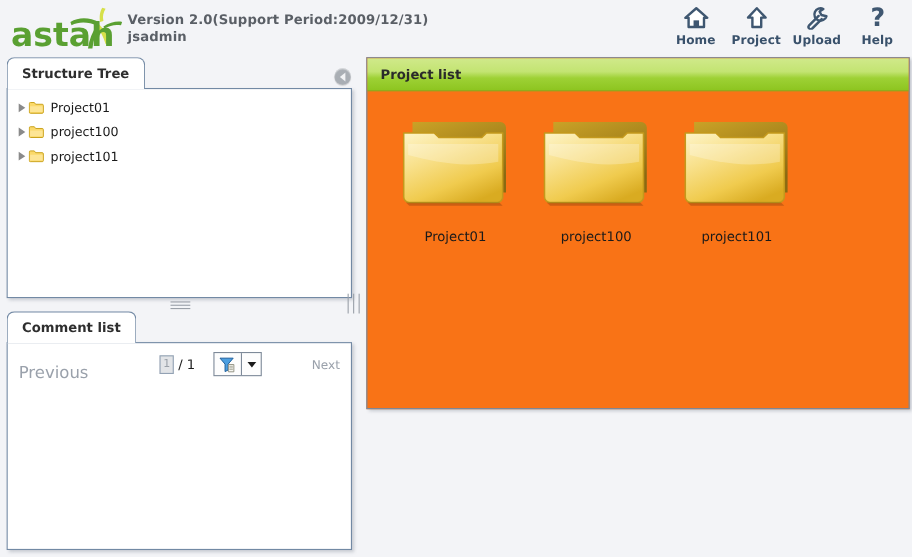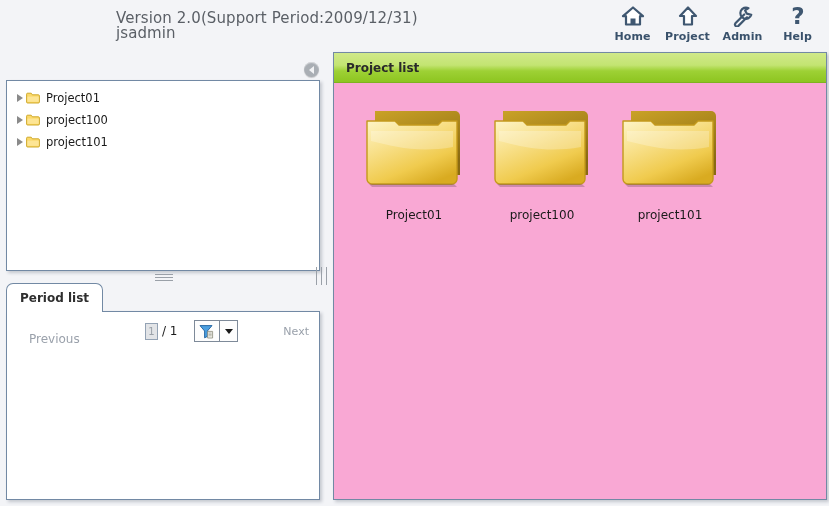--- a/index.html
+++ b/index.html
@@ -15,22 +15,23 @@
   
   #header {
     position: absolute; left: 0; top: 0; width: 829px; height: 50px;
     background: #f3f4f7;
   }
   #logo {
     position: absolute; left: 8px; top: 4px; width: 104px; height: 44px;
   }
   #version-block {
     position: absolute; left: 116px; top: 11px;
-    font-size: 15px; color: #5a5f66; line-height: 15px;
+    font-size: 12px; color: #5a5f66; line-height: 15px;
     white-space: nowrap;
+    font-weight: bold;
   }
   #version-block div { letter-spacing: .1px; }
 
   #toolbar {
     position: absolute; right: 4px; top: 2px; height: 46px;
     display: flex; align-items: flex-start;
   }
   .tool-btn {
     width: 55px; height: 46px;
     display: flex; flex-direction: column; align-items: center; justify-content: flex-start;
@@ -107,21 +108,21 @@
 
   #comment-panel { position: absolute; left: 0; top: 231px; width: 327px; height: 217px; }
   #comment-body {
     position: absolute; left: 6px; top: 28px; width: 314px; height: 189px;
   }
   #pager {
     position: absolute; left: 0; top: 0; width: 314px; height: 38px;
     display: flex; align-items: center;
   }
   .pager-prev {
-    position: absolute; left: 22px; font-size: 12px; color: #9aa1ab; cursor: pointer; margin-top: 16px;
+    position: absolute; left: 10px; font-size: 15px; color: #9aa1ab; cursor: pointer; margin-top: 16px;
   }
   .pager-next {
     position: absolute; right: 12px; font-size: 11px; color: #9aa1ab; cursor: pointer;
   }
   #page-input {
     position: absolute; left: 138px; top: 11px;
     width: 13px; height: 17px;
     border: 1px solid #93a2b4; background: #e2e4e7;
     color: #9aa0a8; font-size: 10px; text-align: center;
     font-family: "DejaVu Sans", "Liberation Sans", sans-serif;
@@ -153,22 +154,22 @@
     position: absolute; left: 314px; top: 52px; width: 14px; height: 448px;
     display: flex; align-items: center; justify-content: center; cursor: col-resize;
   }
   #v-splitter .grip { display: flex; }
   #v-splitter .grip i {
     display: block; width: 1px; height: 18px; background: #9aa0a8; margin: 0 2px;
   }
 
   
   #project-panel {
-    position: absolute; left: 333px; top: 52px; width: 494px; height: 448px;
-    background: #f9a8d4;
+    position: absolute; left: 333px; top: 52px; width: 494px; height: 320px;
+    background: #f97316;
     border: 1px solid #7289a4;
     box-shadow: 2px 2px 3px rgba(90,100,115,.30);
   }
   #project-header {
     height: 30px; width: 100%;
     background: linear-gradient(to bottom, #d0e98a 0%, #c3e472 42%, #9ed135 62%, #8dc520 100%);
     border-bottom: 1px solid #7fb220;
     display: flex; align-items: center;
   }
   #project-header-title {
@@ -186,20 +187,32 @@
     margin-top: 8px; font-size: 12px; color: #1a1a1a; text-align: center;
   }
 </style>
 </head>
 <body>
 
 <div id="app">
 
   <div id="header">
 
+    <div id="logo">
+      <svg width="104" height="44" viewBox="0 0 104 44">
+
+        <path d="M56 16 C64 11, 74 12, 82 16 L80 19 C73 16, 64 15, 57 19 Z" fill="#5aa032"></path>
+        <path d="M86 20 C92 16, 99 15, 103 16 L102 19 C97 18, 92 19, 87 22 Z" fill="#5aa032"></path>
+        <path d="M85 3 C83 6, 82 11, 83 16 L86 15 C85 11, 86 7, 88 4 Z" fill="#d6e04a"></path>
+        <path d="M82 18 C86 22, 90 28, 92 35 L88 36 C86 29, 83 24, 80 21 Z" fill="#d6e04a"></path>
+        <path d="M80 19 C76 25, 73 32, 72 40 L76 40 C77 32, 79 26, 82 21 Z" fill="#5aa032"></path>
+
+        <text x="2" y="38" font-family="DejaVu Sans, sans-serif" font-size="30" font-weight="bold" fill="#5aa032">astah</text>
+      </svg>
+    </div>
 
     <div id="version-block">
       <div>Version 2.0(Support Period:2009/12/31)</div>
       <div>jsadmin</div>
     </div>
 
     <div id="toolbar">
 
       <div class="tool-btn">
         <div class="tool-ico">
@@ -221,39 +234,42 @@
         <div class="tool-lbl">Project</div>
       </div>
 
       <div class="tool-btn">
         <div class="tool-ico">
           <svg width="24" height="22" viewBox="0 0 24 22">
             <path d="M17.5 3.2 a5.6 5.6 0 1 0 2.8 6.6 l-4.6 -1.2 -1.6 -3.2 Z" fill="none" stroke="#3f5771" stroke-width="2.2" stroke-linejoin="round"></path>
             <path d="M13.2 9.5 L4.4 18.3 a2 2 0 0 0 2.8 2.8 L16 12.3" fill="none" stroke="#3f5771" stroke-width="2.2" stroke-linecap="round"></path>
           </svg>
         </div>
-        <div class="tool-lbl">Admin</div>
+        <div class="tool-lbl">Upload</div>
       </div>
 
       <div class="tool-btn">
         <div class="tool-ico">
           <svg width="20" height="24" viewBox="0 0 20 24">
             <text x="10" y="20" text-anchor="middle" font-family="DejaVu Sans, sans-serif" font-size="23" font-weight="bold" fill="#3f5771">?</text>
           </svg>
         </div>
         <div class="tool-lbl">Help</div>
       </div>
 
 
     </div>
   </div>
 
   <div id="left-col">
 
     <div id="tree-panel">
+      <div class="panel-tab">
+        <span>Structure Tree</span>
+      </div>
       <div id="collapse-btn"></div>
       <div id="tree-body" class="panel-body">
 
         <div class="tree-item" style="margin-top:6px;">
           <span class="tree-arrow"></span>
           <span class="tree-folder">
             <svg width="14" height="12" viewBox="0 0 14 12">
               <path d="M0.6 2.2 A1 1 0 0 1 1.6 1.2 L5.2 1.2 L6.4 2.8 L12.4 2.8 A1 1 0 0 1 13.4 3.8 L13.4 10 A1 1 0 0 1 12.4 11 L1.6 11 A1 1 0 0 1 0.6 10 Z" fill="#fbd96a" stroke="#c9a21c" stroke-width="0.9"></path>
               <path d="M1.4 4.6 L12.8 4.6 L12.8 9.8 L1.4 9.8 Z" fill="#fde8a4" opacity=".75"></path>
             </svg>
@@ -289,21 +305,21 @@
     <div id="h-splitter">
       <span class="grip">
           <i></i>
           <i></i>
           <i></i>
         </span>
     </div>
 
     <div id="comment-panel">
       <div class="panel-tab">
-        <span>Period list</span>
+        <span>Comment list</span>
       </div>
       <div id="comment-body" class="panel-body">
         <div id="pager">
           <span class="pager-prev">Previous</span>
           <input id="page-input" readonly="" value="1" style="">
           <span id="page-total">/ 1</span>
 
           <span id="filter-group">
             <span id="filter-btn">
               <svg width="16" height="15" viewBox="0 0 16 15">

